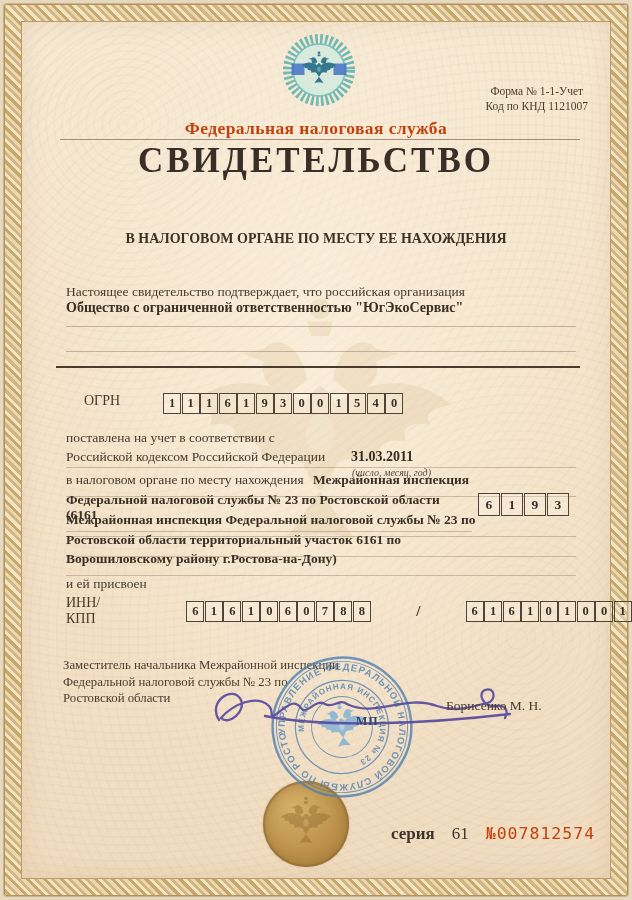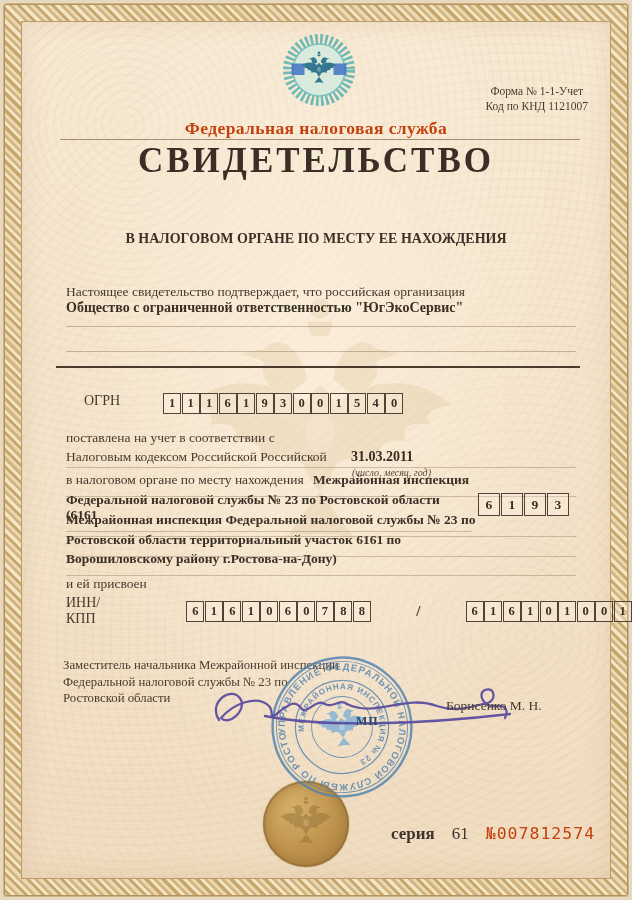--- a/index.html
+++ b/index.html
@@ -157,21 +157,21 @@
         <span class="digit-box">0</span>
         <span class="digit-box">1</span>
         <span class="digit-box">5</span>
         <span class="digit-box">4</span>
         <span class="digit-box">0</span>
       </span>
   </div>
 
   <div class="abs t reg1">поставлена на учет в соответствии с</div>
   <div class="abs t reg2">
-    <span>Налоговым кодексом Российской Российской</span>
+    <span>Российской кодексом Российской Федерации</span>
     <span class="date-val">31.03.2011</span>
   </div>
   <div class="abs caption date-caption">(число, месяц, год)</div>
 
   <div class="abs auth-line" style="top:472px">
     <span>в налоговом органе по месту нахождения</span>
     <span class="b" style="margin-left:6px">Межрайонная инспекция</span>
   </div>
   <div class="abs auth-line b" style="top:492px;right:160px">Федеральной налоговой службы № 23 по Ростовской области (6161</div>
   <div class="abs auth-line b" style="top:512px">Межрайонная инспекция Федеральной налоговой службы № 23 по</div>

